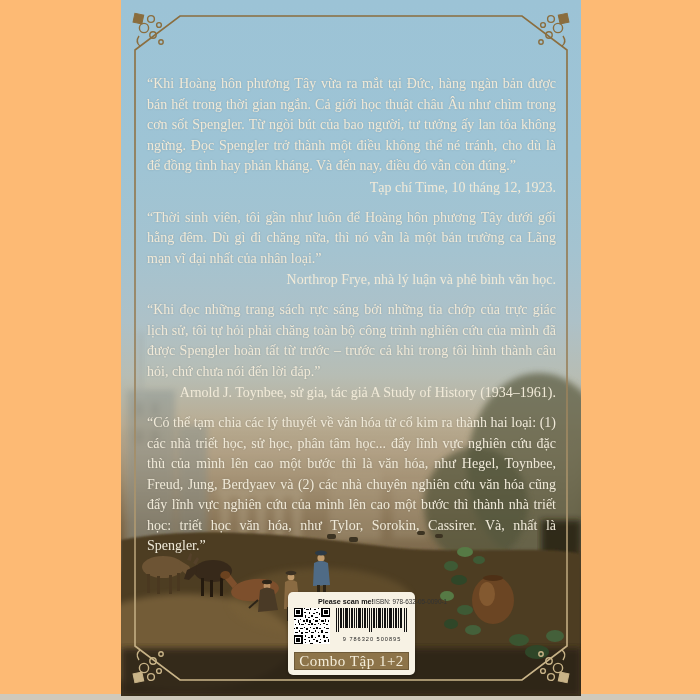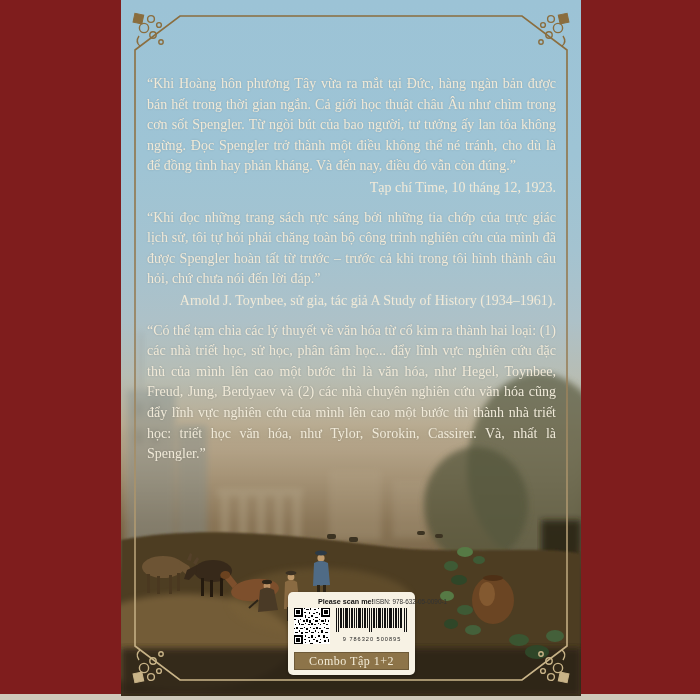--- a/index.html
+++ b/index.html
@@ -1,17 +1,17 @@
 <!DOCTYPE html>
 <html><head>
 <meta charset="utf-8">
 <style>
   html,body{margin:0;padding:0;width:700px;height:700px;overflow:hidden;
     background:#fdfdfb;font-family:"Liberation Serif",serif;}
-  .stage{position:relative;width:700px;height:700px;background:#7f1d1d;}
+  .stage{position:relative;width:700px;height:700px;background:#fdba74;}
   .floor{position:absolute;left:0;bottom:0;width:700px;height:6px;background:#cfc9bb;}
   .cover{position:absolute;left:121px;top:0;width:460px;height:696px;overflow:hidden;
     background:linear-gradient(180deg,
       #9cc3d6 0%, #9ec4d5 22%, #a4c3d0 36%, #adc1c8 46%, #b7bdb4 54%,
       #b9ac92 61%, #9c8a6b 68%, #735e3d 75%, #564425 82%, #3e3119 90%, #2b2211 100%);}
   .painting,.frame{position:absolute;left:0;top:0;width:100%;height:100%;}
   .textblock{position:absolute;left:26px;top:74px;width:409px;color:#f1ead8;
     font-size:14px;line-height:20.6px;}
   .quote{margin:0;text-align:justify;text-shadow:0 0 2px rgba(60,70,80,.25);}
   .attr{display:block;text-align:right;margin:1px 0 9px 0;}
@@ -21,21 +21,21 @@
     box-shadow:0 1px 3px rgba(0,0,0,.35);font-family:"Liberation Sans",sans-serif;}
   .brow1{display:flex;justify-content:space-between;align-items:baseline;margin-bottom:2px;padding-left:24px;}
   .scanlbl{font-size:7.2px;font-weight:bold;color:#111;white-space:nowrap;}
   .isbnlbl{font-size:6.4px;color:#333;white-space:nowrap;}
   .brow2{display:flex;gap:5px;align-items:flex-start;}
   .qr{width:36px;height:36px;flex:0 0 auto;}
   .eanwrap{flex:1;display:flex;flex-direction:column;align-items:center;}
   .ean{width:72px;height:24px;}
   .digits{font-size:5.6px;letter-spacing:1px;color:#222;margin-top:0px;white-space:nowrap;}
   .combo{margin-top:4px;height:16px;background:#8d7449;border:1px solid #6e5a38;
-    color:#f3ecd8;font-family:"Liberation Serif",serif;font-size:12px;
+    color:#f3ecd8;font-family:"Liberation Serif",serif;font-size:15px;
     letter-spacing:.5px;display:flex;align-items:center;justify-content:center;}
 </style>
 </head>
 <body>
 
 <div class="stage">
   <div class="floor"></div>
 
   <div class="cover">
 
@@ -187,20 +187,24 @@
       </g>
       <g fill="#c9b488" stroke="#c9b488" transform="translate(460,696) scale(-1,-1)">
         <use href="#fl" x="10" y="12"></use>
       </g>
     </svg>
 
     <div class="textblock">
       <div>
         <p class="quote">“Khi Hoàng hôn phương Tây vừa ra mắt tại Đức, hàng ngàn bản được bán hết trong thời gian ngắn. Cả giới học thuật châu Âu như chìm trong cơn sốt Spengler. Từ ngòi bút của bao người, tư tưởng ấy lan tỏa không ngừng. Đọc Spengler trở thành một điều không thể né tránh, cho dù là để đồng tình hay phản kháng. Và đến nay, điều đó vẫn còn đúng.”</p>
         <span class="attr">Tạp chí Time, 10 tháng 12, 1923.</span>
+      </div>
+      <div>
+        <p class="quote">“Thời sinh viên, tôi gần như luôn để Hoàng hôn phương Tây dưới gối hằng đêm. Dù gì đi chăng nữa, thì nó vẫn là một bản trường ca Lãng mạn vĩ đại nhất của nhân loại.”</p>
+        <span class="attr">Northrop Frye, nhà lý luận và phê bình văn học.</span>
       </div>
       <div>
         <p class="quote">“Khi đọc những trang sách rực sáng bởi những tia chớp của trực giác lịch sử, tôi tự hỏi phải chăng toàn bộ công trình nghiên cứu của mình đã được Spengler hoàn tất từ trước – trước cả khi trong tôi hình thành câu hỏi, chứ chưa nói đến lời đáp.”</p>
         <span class="attr">Arnold J. Toynbee, sử gia, tác giả A Study of History (1934–1961).</span>
       </div>
       <div>
         <p class="quote">“Có thể tạm chia các lý thuyết về văn hóa từ cổ kim ra thành hai loại: (1) các nhà triết học, sử học, phân tâm học... đẩy lĩnh vực nghiên cứu đặc thù của mình lên cao một bước thì là văn hóa, như Hegel, Toynbee, Freud, Jung, Berdyaev và (2) các nhà chuyên nghiên cứu văn hóa cũng đẩy lĩnh vực nghiên cứu của mình lên cao một bước thì thành nhà triết học: triết học văn hóa, như Tylor, Sorokin, Cassirer. Và, nhất là Spengler.”</p>
       </div>
     </div>
 

